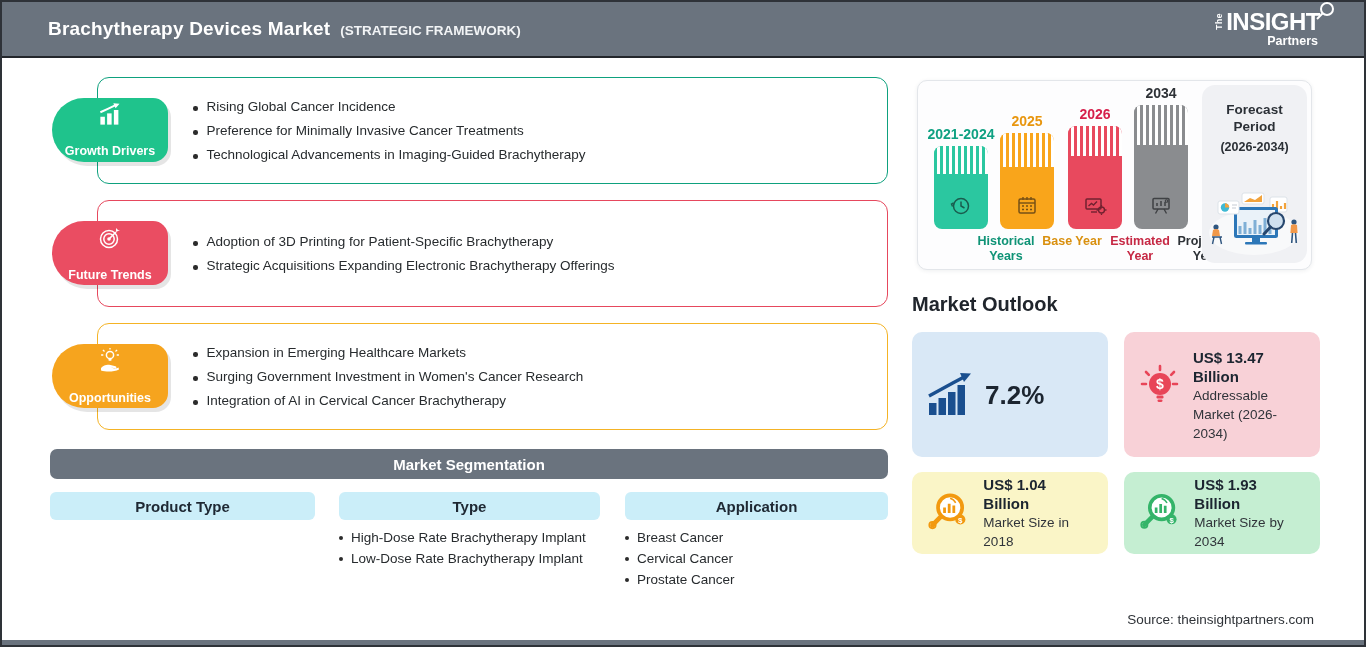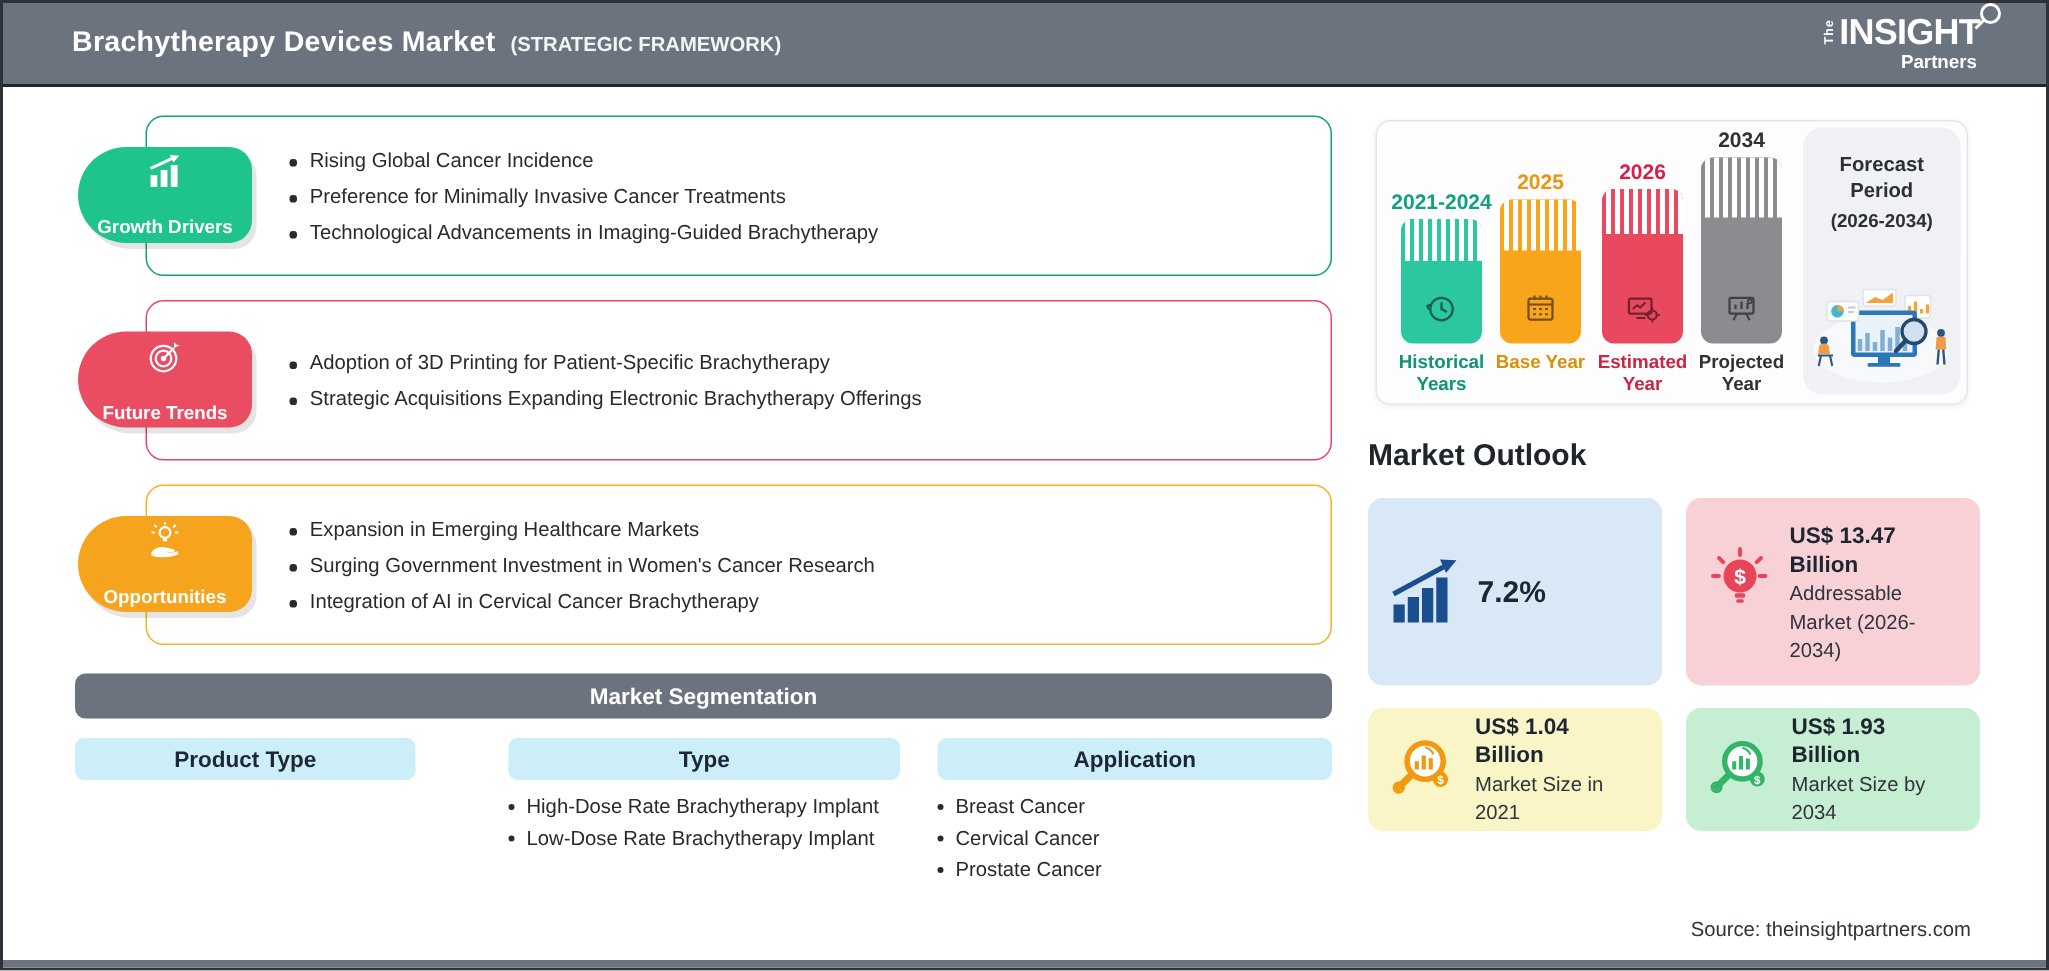--- a/index.html
+++ b/index.html
@@ -44,21 +44,21 @@
   .badge.trends-badge { top:219px; background:#ea4d62; }
   .badge.opps-badge   { top:342px; background:#f6a41e; }
 
   
   .seg-bar { position:absolute; left:48px; top:447px; width:838px; height:30px;
              background:#6a737e; border-radius:7px; display:flex; align-items:center;
              justify-content:center; color:#ffffff; font-weight:bold; font-size:15px; }
   .col-h { position:absolute; top:490px; height:28px; background:#cbeef9; border-radius:6px;
            display:flex; align-items:center; justify-content:center; font-weight:bold;
            font-size:15px; color:#1e2833; }
-  .col-h.product { left:48px;  width:227px; }
+  .col-h.product { left:48px;  width:265px; }
   .col-h.type    { left:337px; width:261px; }
   .col-h.app     { left:623px; width:263px; }
   .seg-list { position:absolute; top:526px; }
   .seg-list.product { left:48px;  width:240px; }
   .seg-list.type    { left:337px; width:275px; }
   .seg-list.app     { left:623px; width:250px; }
   .seg-list li { list-style:none; display:flex; gap:8px; font-size:13.5px; color:#272b2e;
                  line-height:20px; margin-bottom:1px; }
   .seg-list .dot { width:4px; height:4px; border-radius:50%; background:#2b2b2b; margin-top:8px; flex:0 0 auto; }
 
@@ -75,40 +75,40 @@
   .tbar1 .stripes { height:28px; background:repeating-linear-gradient(90deg,#2bc7a0 0 3px,#ffffff 3px 6px); }
   .tbar2 .stripes { height:34px; background:repeating-linear-gradient(90deg,#f9a51b 0 3px,#ffffff 3px 6px); }
   .tbar3 .stripes { height:30px; background:repeating-linear-gradient(90deg,#e8495e 0 3px,#ffffff 3px 6px); }
   .tbar4 .stripes { height:40px; background:repeating-linear-gradient(90deg,#8a8c8f 0 3px,#ffffff 3px 6px); }
   .tbar svg { position:absolute; left:50%; transform:translateX(-50%); bottom:10px; opacity:.75; }
   .yr { position:absolute; font-weight:bold; font-size:14px; text-align:center; }
   .yr1 { left:4px;   top:45px; width:78px; color:#0fa182; }
   .yr2 { left:74px;  top:32px; width:70px; color:#e8960f; }
   .yr3 { left:142px; top:25px; width:70px; color:#d61f4b; }
   .yr4 { left:208px; top:4px;  width:70px; color:#2e3237; }
-  .blab { position:absolute; top:153px; font-weight:bold; font-size:12.5px; text-align:center; line-height:15px; }
+  .blab { position:absolute; top:153px; font-weight:bold; font-size:12.5px; text-align:center; line-height:15px;margin-left:45px; }
   .blab1 { left:9px;   width:68px; color:#0f9376; }
   .blab2 { left:75px;  width:68px; color:#d9900f; }
   .blab3 { left:143px; width:68px; color:#c62844; }
   .blab4 { left:209px; width:68px; color:#2e3237; }
 
   .forecast { position:absolute; top:4px; right:4px; bottom:6px; width:105px;
               background:#f0f1f4; border-radius:13px; text-align:center; padding-top:16px; }
   .forecast .f-line { display:block; font-weight:bold; font-size:13.5px; color:#2b3036; line-height:17px; }
   .forecast .f-range { display:block; font-weight:bold; font-size:12.5px; color:#2b3036; margin-top:5px; }
   .forecast svg.illus { position:absolute; bottom:6px; left:2px; }
 
   
   .outlook-title { position:absolute; left:910px; top:291px; font-size:20px; font-weight:bold; color:#20252c; }
   .ocard { position:absolute; border-radius:10px; display:flex; align-items:center; padding:12px 14px; gap:11px; }
   .ocard .txt { line-height:19px; }
   .ocard .val { font-weight:bold; color:#1c2530; font-size:15px; display:block; }
   .ocard .lab { font-size:13.5px; color:#30343a; display:block; }
   .ocard.cagr { left:910px; top:330px; width:196px; height:125px; background:#d9e8f6; }
-  .ocard.cagr .val { font-size:20px; line-height:28px; }
+  .ocard.cagr .val { font-size:26px; line-height:28px; }
   .ocard.cagr .lab { font-size:13.5px; }
   .ocard.addr { left:1122px; top:330px; width:196px; height:125px; background:#f8d1d7; align-items:flex-start; padding-top:16px; }
   .ocard.size25 { left:910px; top:470px; width:196px; height:82px; background:#faf5c7; }
   .ocard.size34 { left:1122px; top:470px; width:196px; height:82px; background:#c5eed2; }
 
   .source { position:absolute; right:50px; top:610px; font-size:13.5px; color:#2f3338; }
   .bottom-strip { position:absolute; left:0; right:0; bottom:0; height:5px; background:#6a737e; }
 </style>
 </head>
 <body>
@@ -349,21 +349,21 @@
       <circle cx="26" cy="19" r="13" fill="#fff" stroke="#f2990f" stroke-width="4"></circle>
       <path d="M20 25 v-6 M25 25 v-10 M30 25 v-8" stroke="#f2990f" stroke-width="3"></path>
       <path d="M26 9 q4 1 6 5" stroke="#f2990f" stroke-width="1.6" fill="none"></path>
       <path d="M16 29 L7 38" stroke="#f2990f" stroke-width="5" stroke-linecap="round"></path>
       <circle cx="7" cy="38" r="3.4" fill="none" stroke="#f2990f" stroke-width="2"></circle>
       <circle cx="37" cy="32" r="5.5" fill="#f2990f"></circle>
       <text x="37" y="35.5" text-anchor="middle" font-family="Liberation Sans, sans-serif" font-size="8.5" font-weight="bold" fill="#fff">$</text>
     </svg>
     <div class="txt">
       <span class="val">US$ 1.04 Billion</span>
-      <span class="lab">Market Size in 2021</span>
+      <span class="lab">Market Size in 2018</span>
     </div>
   </div>
 
   <div class="ocard size34">
     <svg width="50" height="50" viewBox="0 0 50 50">
       <circle cx="26" cy="19" r="13" fill="#fff" stroke="#34b469" stroke-width="4"></circle>
       <path d="M20 25 v-6 M25 25 v-10 M30 25 v-8" stroke="#34b469" stroke-width="3"></path>
       <path d="M26 9 q4 1 6 5" stroke="#34b469" stroke-width="1.6" fill="none"></path>
       <path d="M16 29 L7 38" stroke="#34b469" stroke-width="5" stroke-linecap="round"></path>
       <circle cx="7" cy="38" r="3.4" fill="none" stroke="#34b469" stroke-width="2"></circle>

